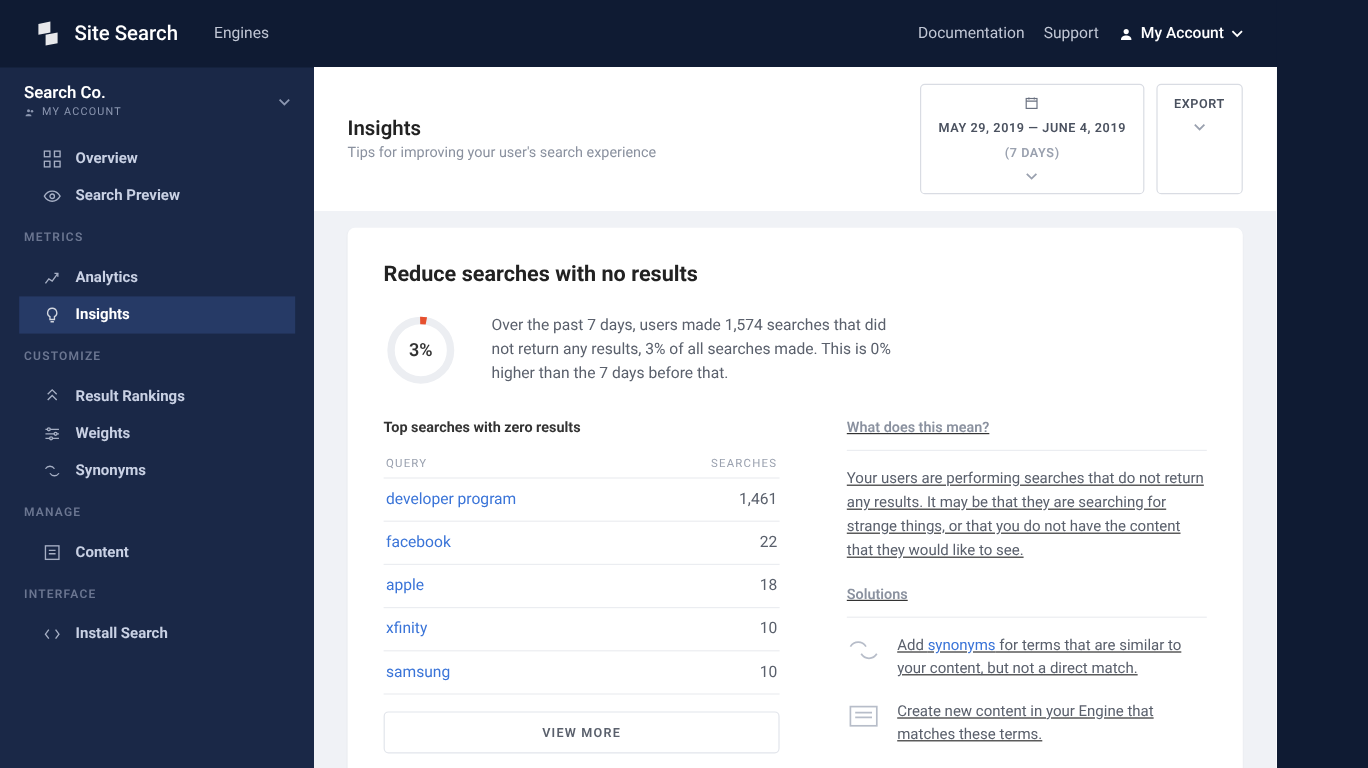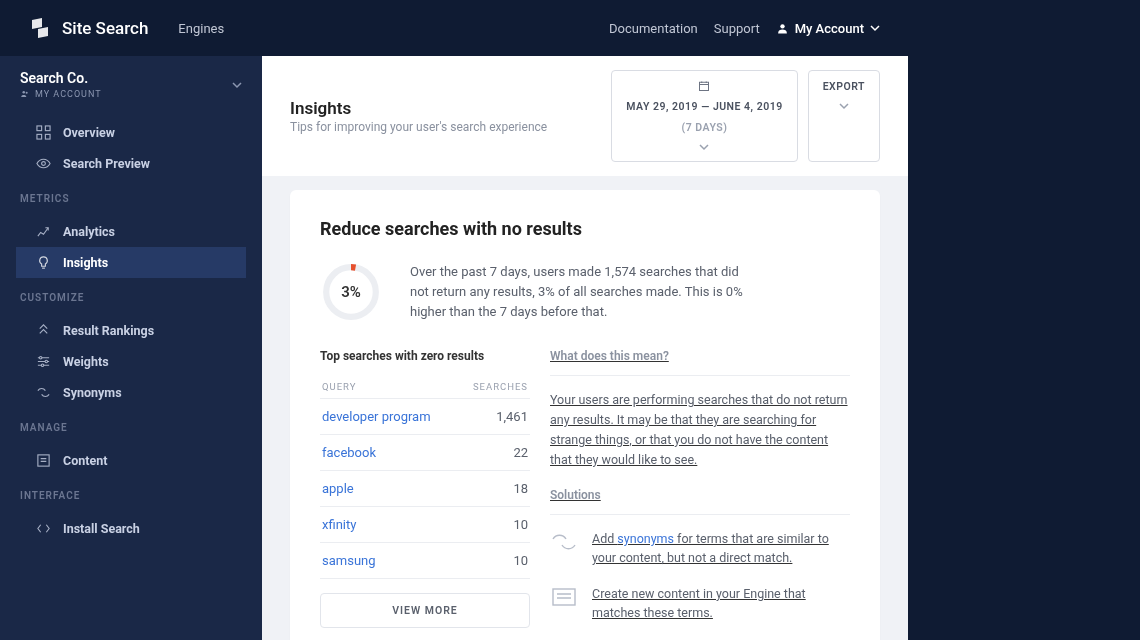--- a/index.html
+++ b/index.html
@@ -1,17 +1,17 @@
 <!DOCTYPE html>
 <html><head>
 <meta charset="utf-8">
 <style>
 * { margin: 0; padding: 0; box-sizing: border-box; }
 body { font-family: -apple-system, BlinkMacSystemFont, "Segoe UI", Roboto, sans-serif; background: #0f1b33; color: #333; font-size: 13px; }
-.app { width: 908px; height: 640px; display: flex; flex-direction: column; }
+.app { width: 1064px; height: 640px; display: flex; flex-direction: column; }
 .topbar { height: 56px; background: #0f1b33; display: flex; align-items: center; padding: 0 28px; color: #fff; }
 .logo-area { display: flex; align-items: center; gap: 10px; }
 .logo-mark { width: 24px; height: 24px; }
 .logo-text { font-size: 17px; font-weight: 500; }
 .tab-link { margin-left: 30px; color: #c0c6d4; font-size: 13px; }
 .topbar-right { margin-left: auto; display: flex; align-items: flex-start; gap: 16px; }
 .topbar-right a { color: #c0c6d4; text-decoration: none; font-size: 13px; }
 .account-menu { display: flex; align-items: center; gap: 6px; color: #fff; font-size: 13px; font-weight: 500; cursor: pointer; }
 .body-row { flex: 1; display: flex; overflow: hidden; }
 .sidebar { width: 262px; background: #1a2847; color: #fff; display: flex; flex-direction: column; overflow-y: auto; }
@@ -29,21 +29,21 @@
 .page-subtitle { font-size: 12px; color: #8a919f; margin-top: 2px; text-align: center; }
 .header-actions { margin-left: auto; display: flex; gap: 10px; }
 .date-pill, .export-pill { border: 1px solid #d9dce3; border-radius: 4px; padding: 9px 14px; font-size: 10.5px; font-weight: 600; letter-spacing: 0.5px; color: #4a515f; background: #fff; cursor: pointer; display: flex; align-items: center; gap: 8px; flex-direction: column; }
 .date-pill .days { color: #9aa1af; }
 .card { background: #fff; margin: 14px 28px; border-radius: 6px; padding: 28px 30px; box-shadow: 0 1px 2px rgba(0,0,0,0.04); }
 .card h2 { font-size: 18px; font-weight: 700; color: #222; margin-bottom: 22px; }
 .summary-row { display: flex; align-items: center; gap: 28px; margin-bottom: 26px; }
 .gauge-wrap { width: 62px; height: 62px; position: relative; }
 .gauge-pct { position: absolute; inset: 0; display: flex; align-items: center; justify-content: center; font-size: 15px; font-weight: 600; color: #333; }
 .summary-text { font-size: 13px; color: #5a606c; line-height: 1.55; max-width: 340px; }
-.two-col { display: flex; gap: 20px; }
+.two-col { display: flex; gap: 56px; }
 .left-col { flex: 1; }
 .right-col { width: 300px; text-decoration: underline; }
 .mini-title { font-size: 12px; font-weight: 700; color: #333; margin-bottom: 12px; }
 .mini-title.gray { color: #8a919f; font-weight: 600; }
 .table-head { display: flex; justify-content: space-between; font-size: 9.5px; letter-spacing: 1px; color: #9aa1af; padding: 6px 2px; border-bottom: 1px solid #ebedf1; }
 .table-row { display: flex; justify-content: space-between; padding: 10px 2px; border-bottom: 1px solid #ebedf1; font-size: 13px; }
 .table-row a { color: #3a74d8; text-decoration: none; }
 .table-row .val { color: #5a606c; }
 .view-more { margin-top: 14px; border: 1px solid #e2e5eb; border-radius: 4px; padding: 10px; text-align: center; font-size: 10.5px; font-weight: 600; letter-spacing: 1px; color: #5a606c; cursor: pointer; background: #fff; }
 .hr { height: 1px; background: #ebedf1; margin: 10px 0 14px; }

